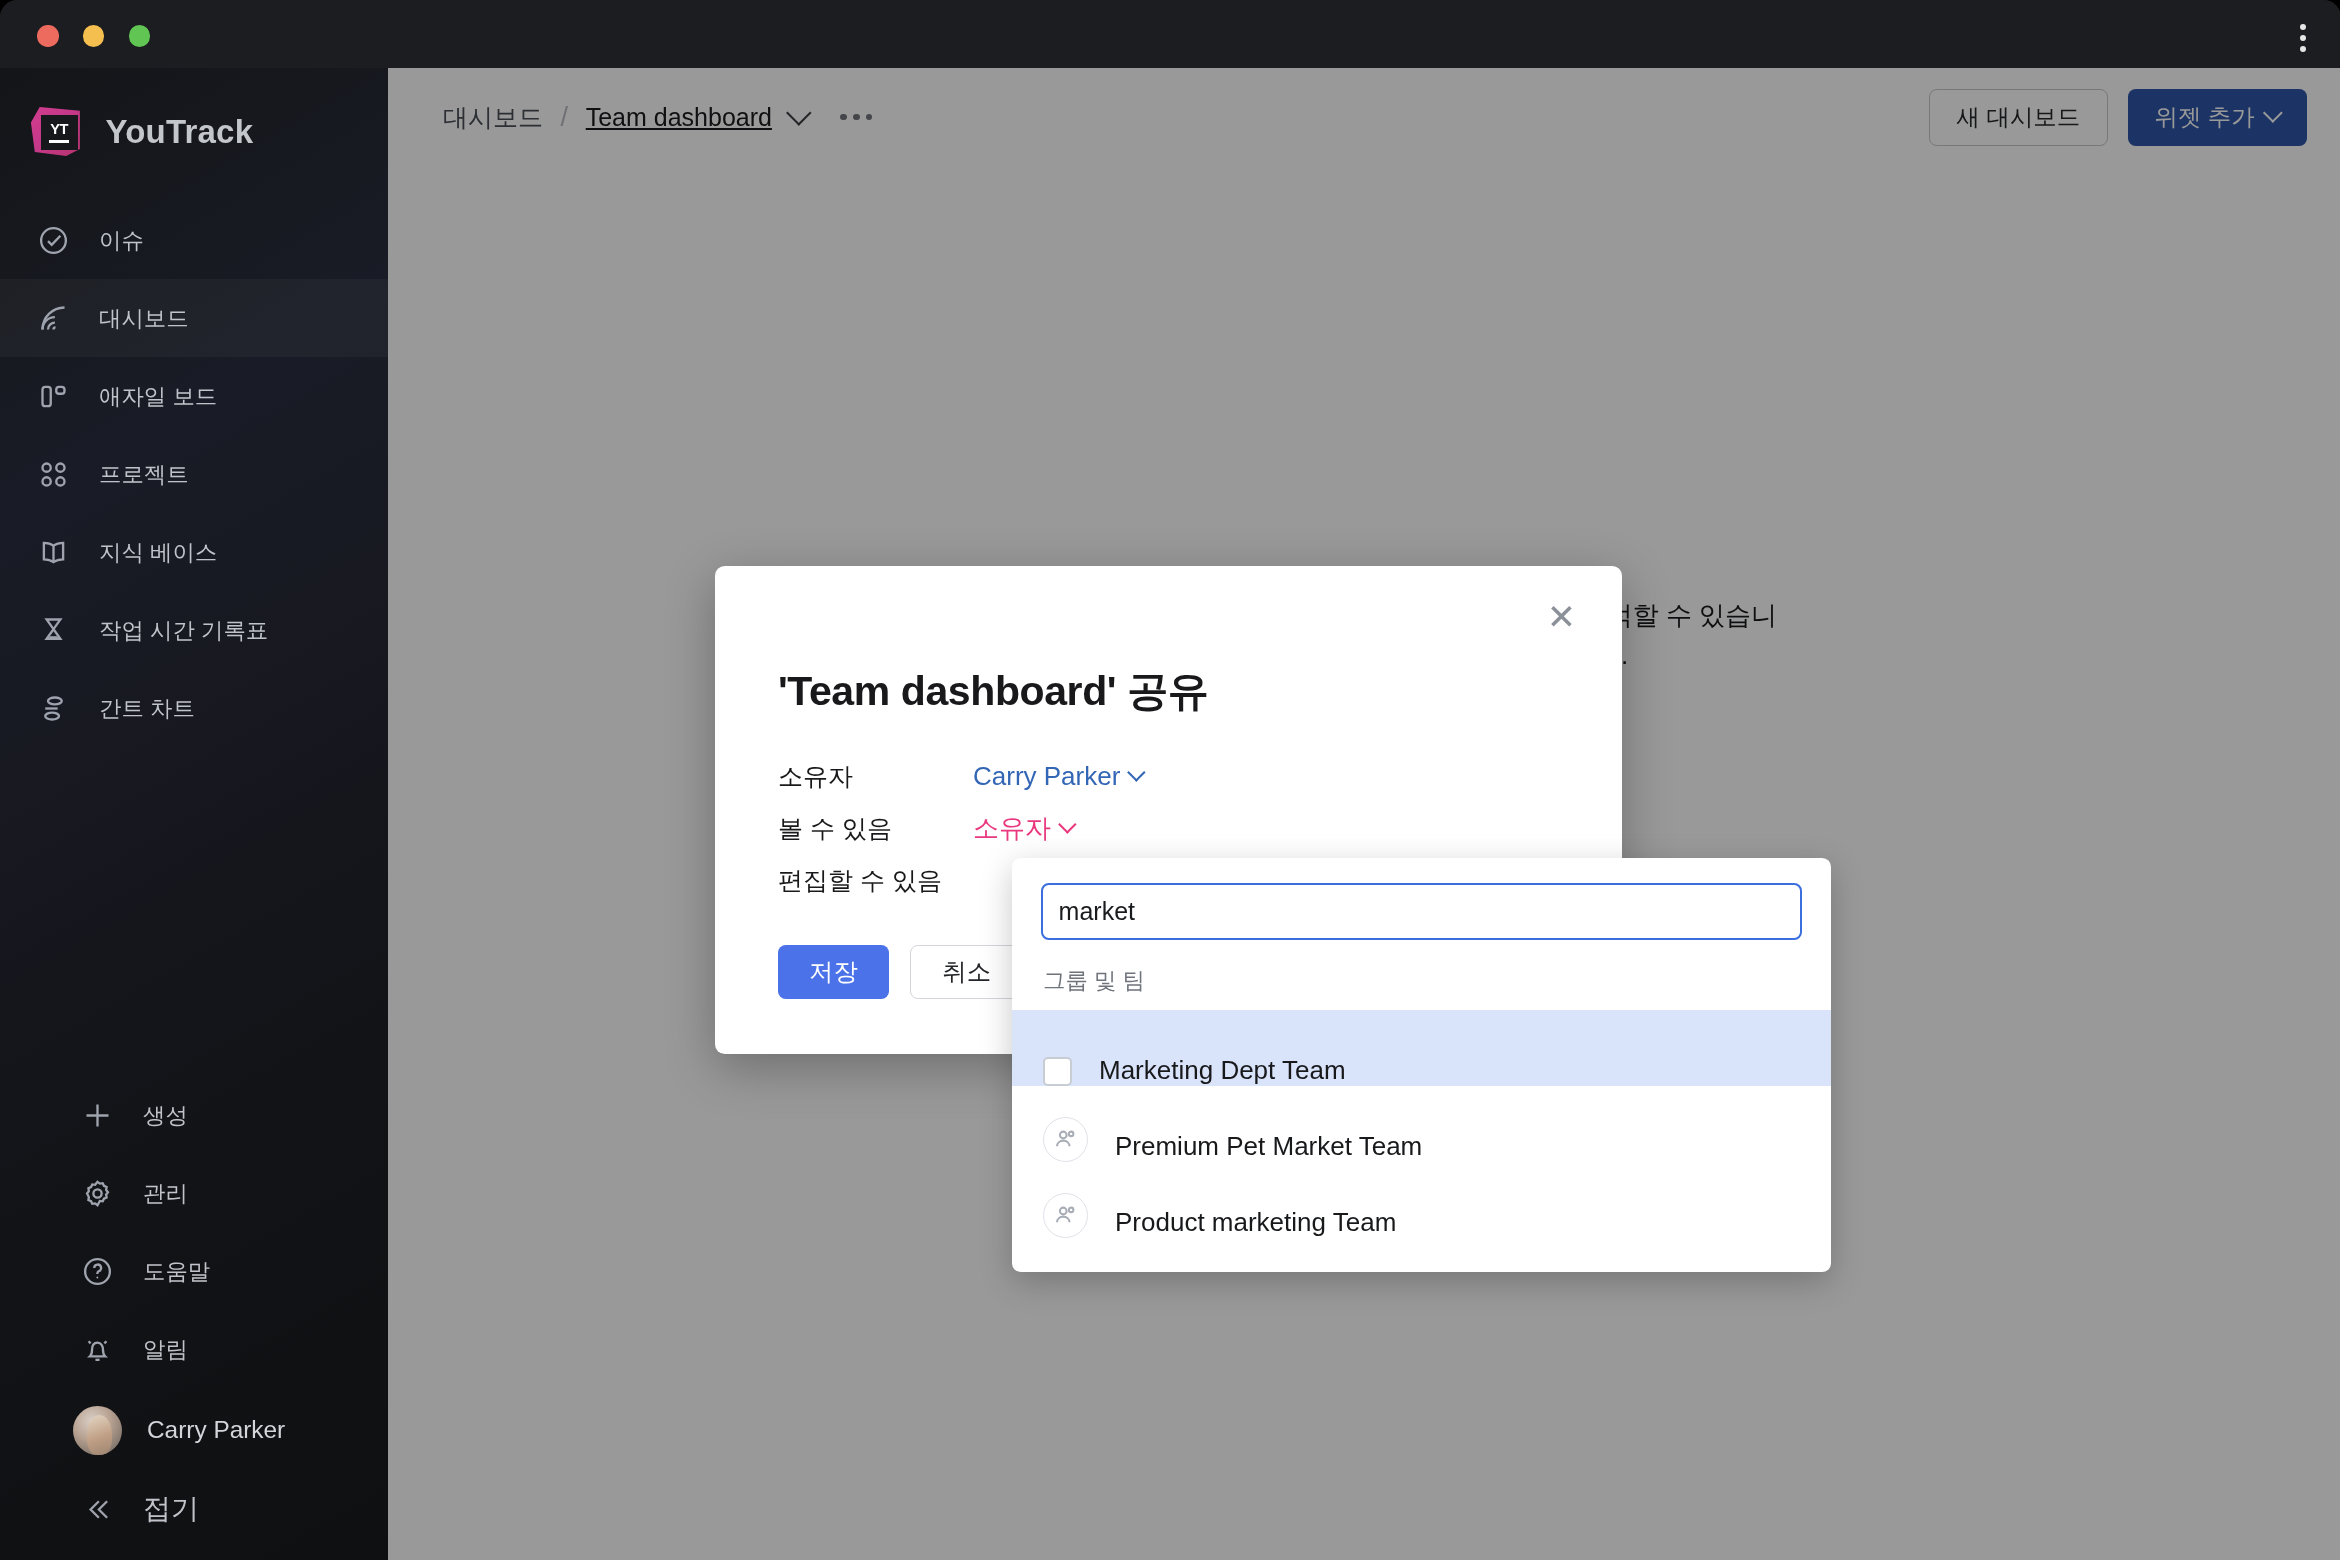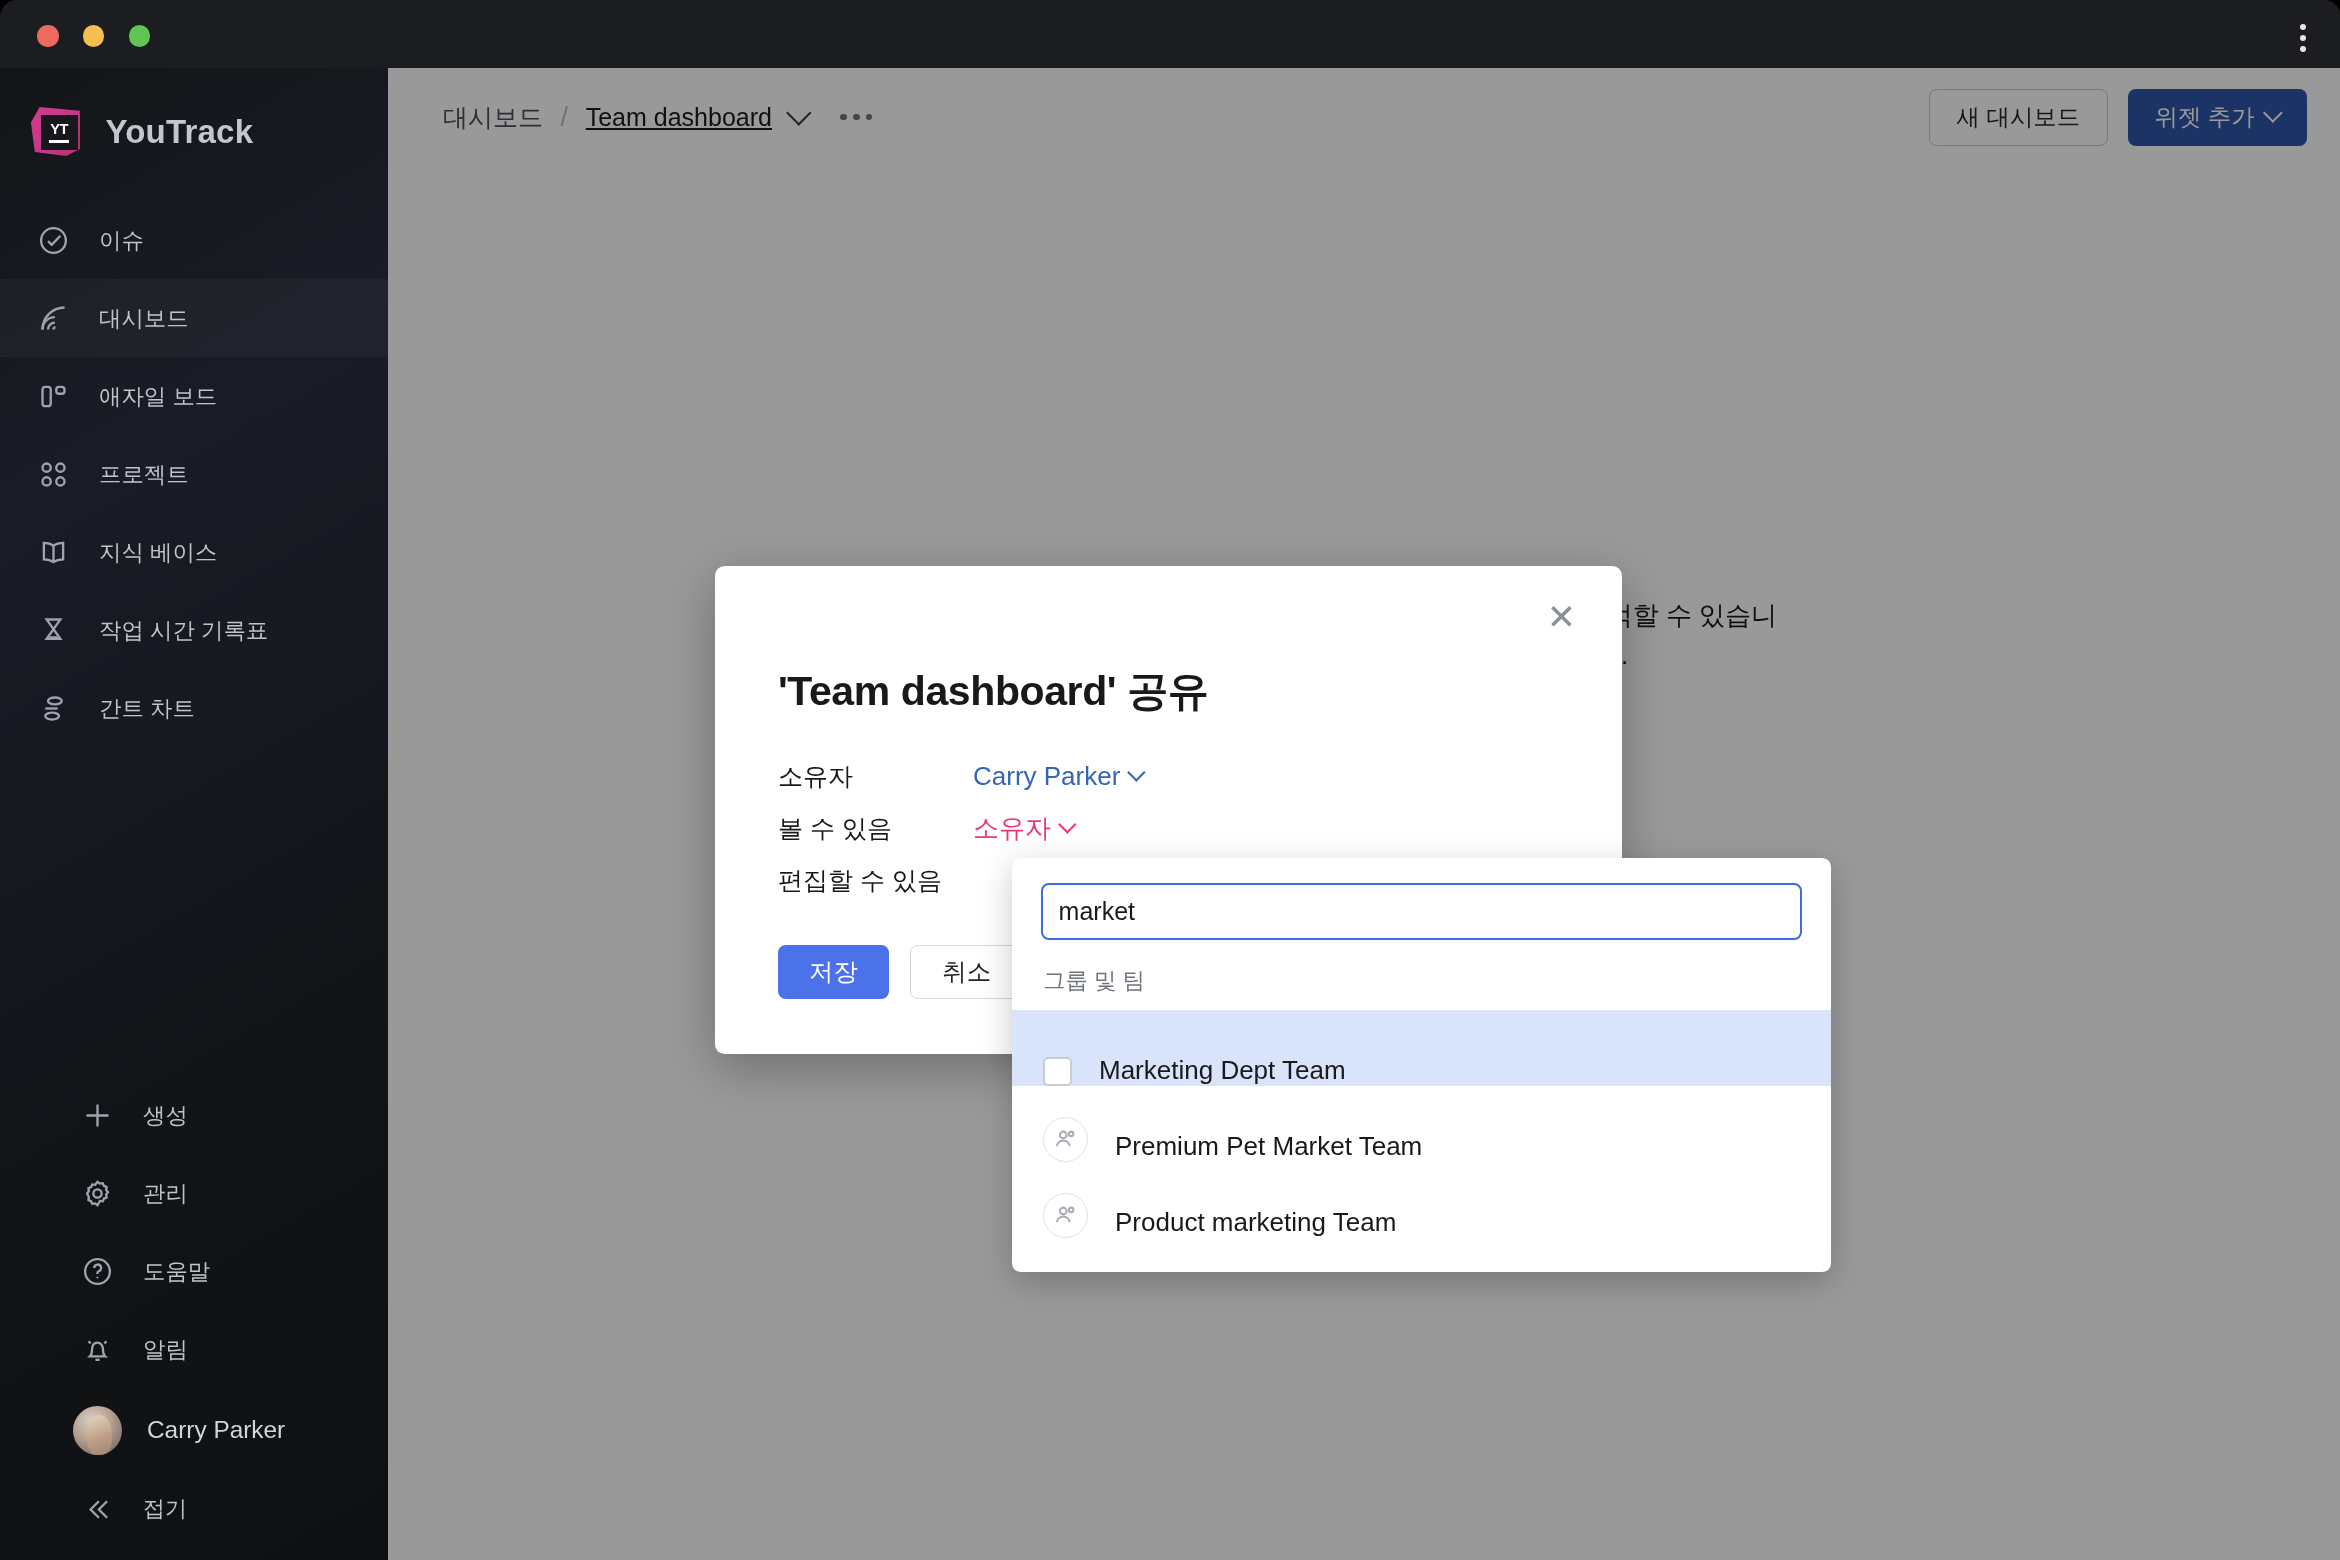--- a/index.html
+++ b/index.html
@@ -75,21 +75,21 @@
     width:49px; height:49px; border-radius:50%;
     background:radial-gradient(circle at 38% 30%, #d9cfc6 0%, #b9a393 40%, #8d7f74 70%, #6d635c 100%);
     position:relative; overflow:hidden; flex:0 0 49px;
   }
   .avatar::after{
     content:""; position:absolute; left:28%; top:18%; width:52%; height:82%;
     background:linear-gradient(160deg,#e4d6c4 0%, #c0a086 55%, #9c8470 100%);
     border-radius:50% 50% 40% 40%;
   }
   .avatar-name { font-size:24.4px; color:#d2d5da; }
-  .collapse-item { display:flex; align-items:center; gap:25px; height:74px; padding-left:33px; cursor:pointer; font-size:22px; color:#c0c3ca; }
+  .collapse-item { display:flex; align-items:center; gap:25px; height:74px; padding-left:33px; cursor:pointer; font-size:28px; color:#c0c3ca; }
 
   
   .main {
     position:absolute; top:68px; left:388px;
     width:1952px; height:1492px;
     background:#fff;
   }
   .topbar {
     position:relative; height:98px;
     display:flex; align-items:center;

